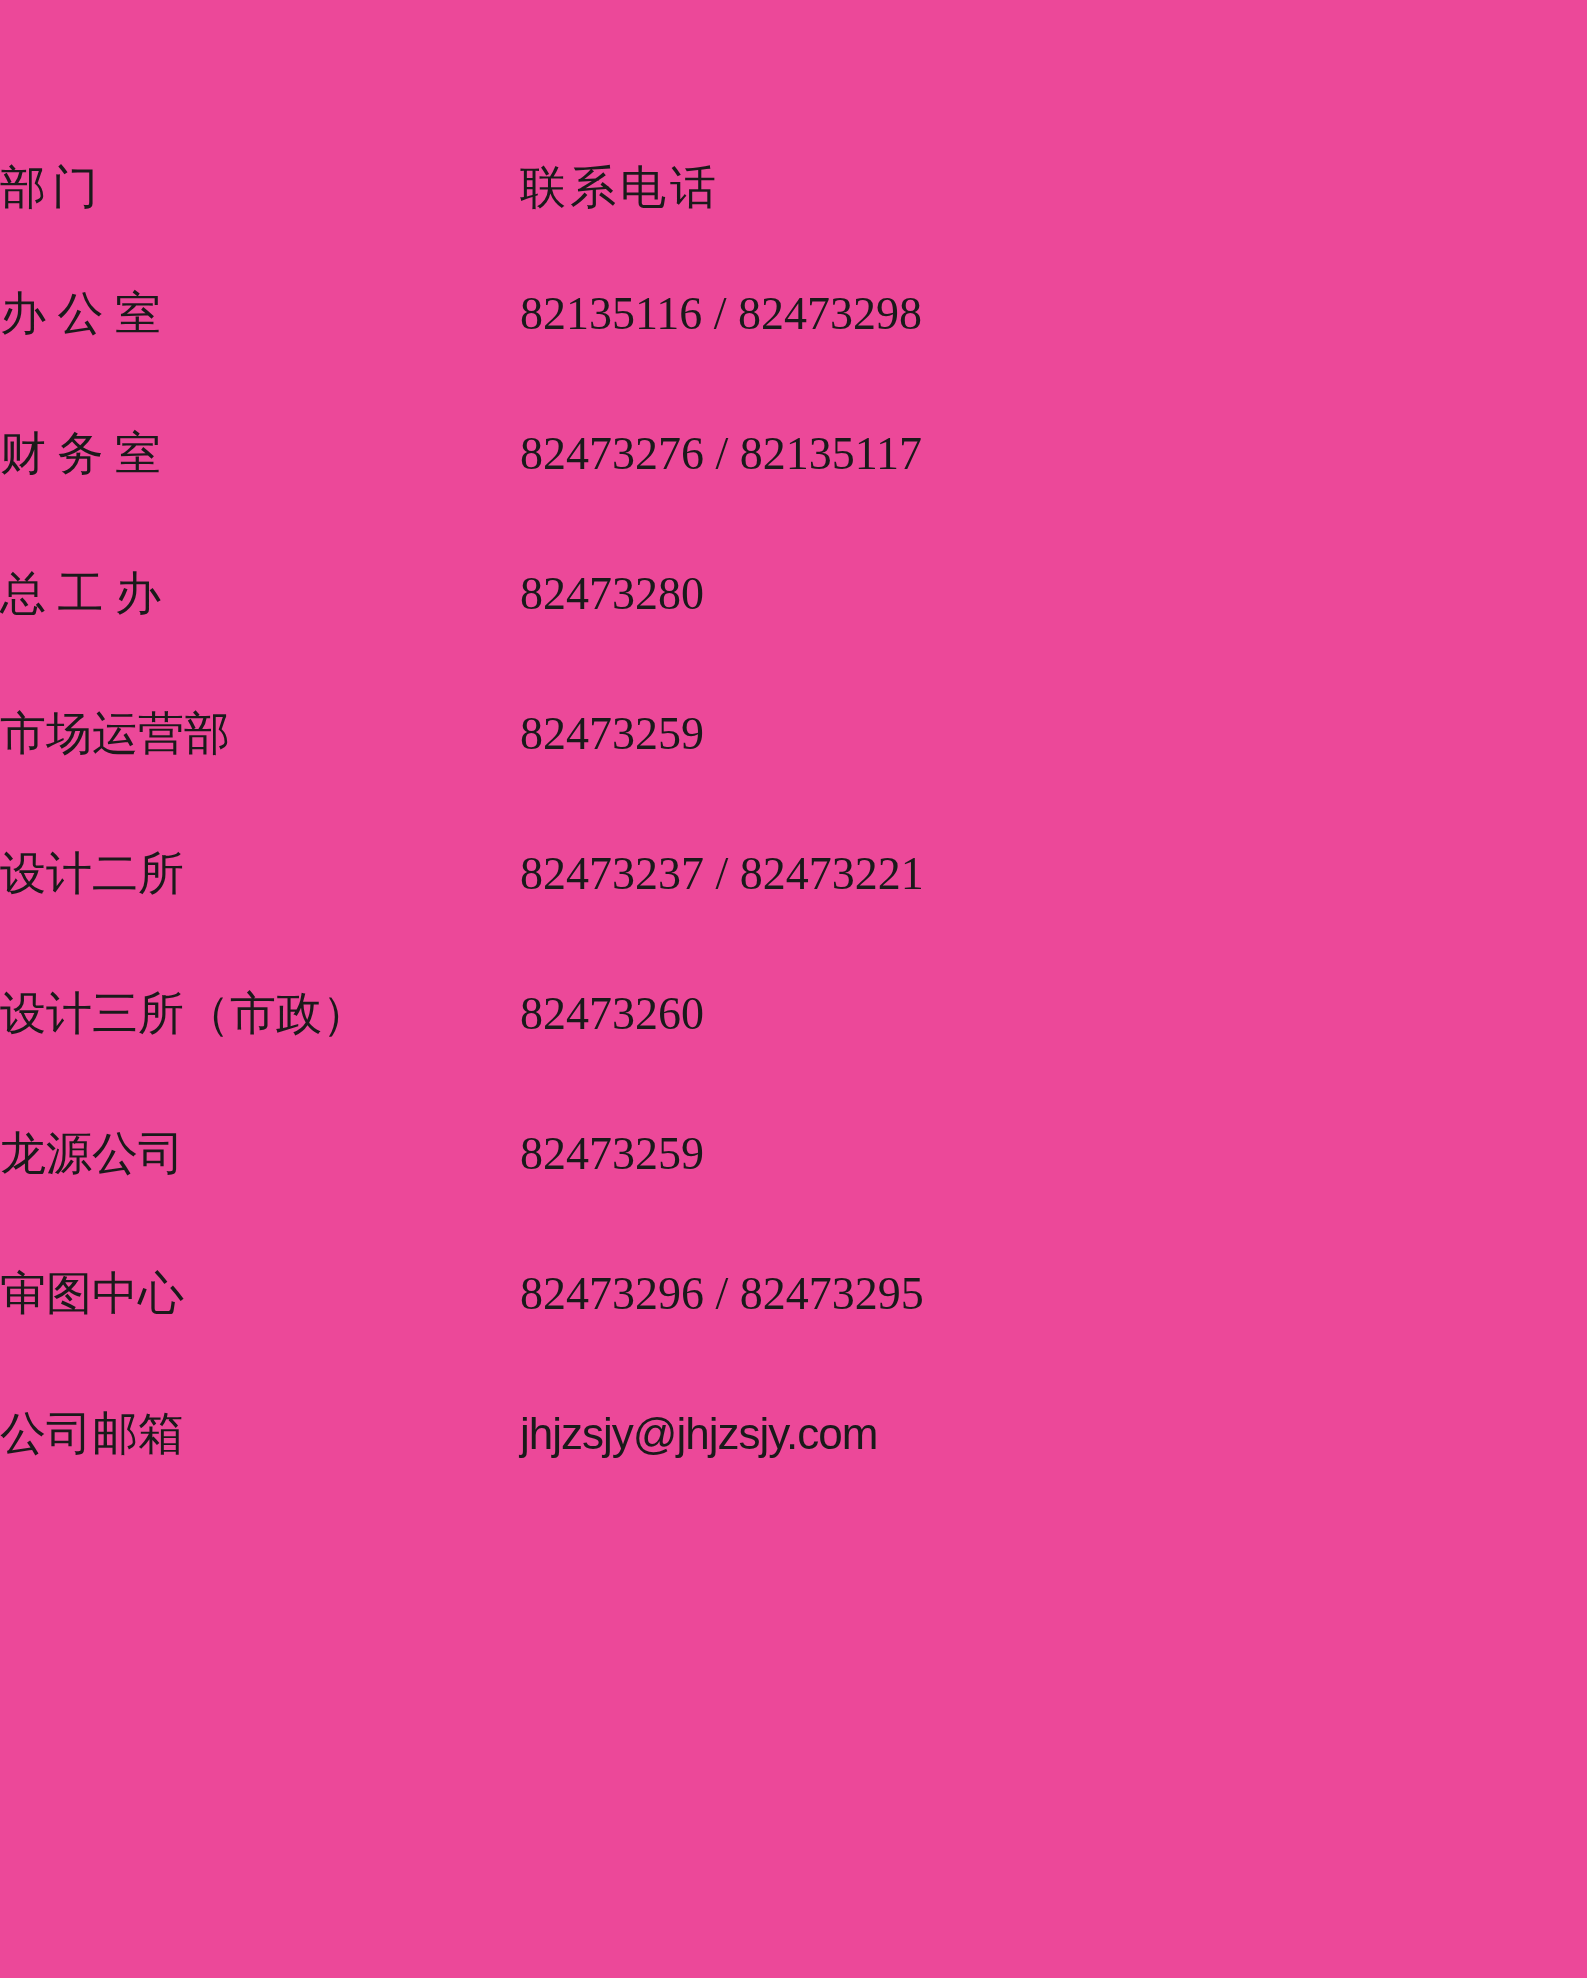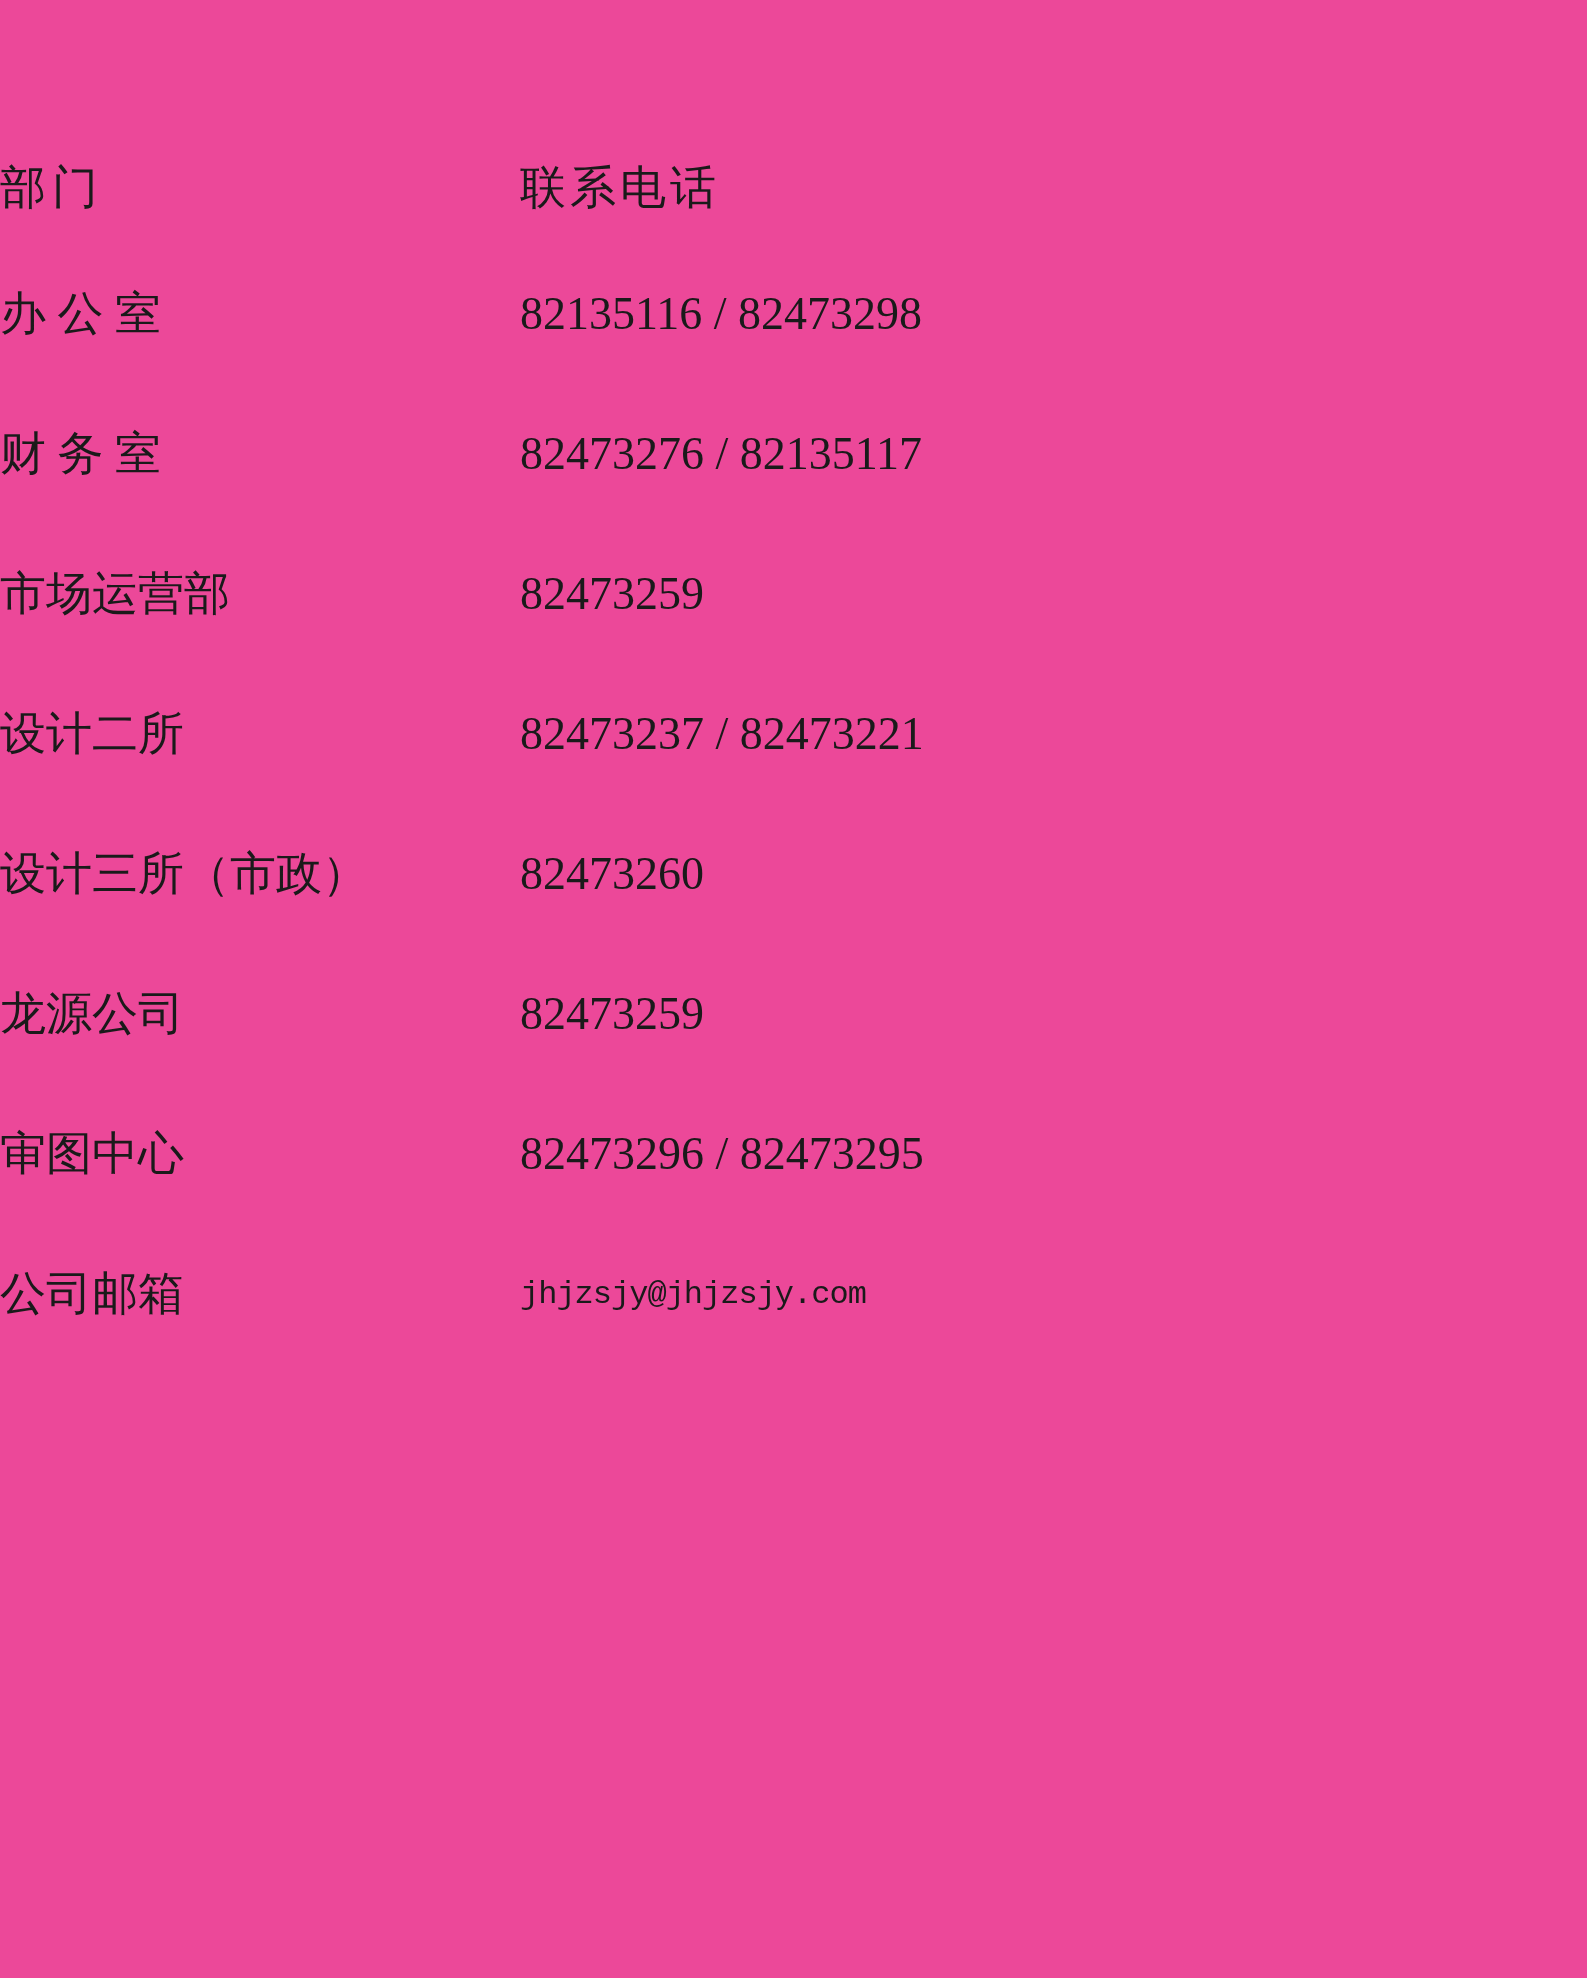--- a/index.html
+++ b/index.html
@@ -69,23 +69,23 @@
     line-height: 1.1;
     margin-left: 44px;
   }
   .phone-value {
     font-size: 46px;
     white-space: pre;
     line-height: 1.1;
     font-family: "Liberation Serif", "DejaVu Serif", serif;
   }
   .email-value {
-    font-size: 32px;
+    font-size: 44px;
     white-space: pre;
-    font-family: Liberation Mono, monospace;
+    font-family: Liberation Sans, sans-serif;
     letter-spacing: -1px;
     margin-left: 48px;
   }
 </style>
 </head>
 <body>
 
 <div class="page">
   <table class="contact-table">
     <thead>
@@ -95,20 +95,24 @@
       </tr>
     </thead>
     <tbody>
       <tr class="data-row">
         <td class="col-dept dept-name">办 公 室</td>
         <td class="col-phone phone-value">82135116 / 82473298</td>
       </tr>
       <tr class="data-row">
         <td class="col-dept dept-name">财 务 室</td>
         <td class="col-phone phone-value">82473276 / 82135117</td>
+      </tr>
+      <tr class="data-row">
+        <td class="col-dept dept-name">总 工 办</td>
+        <td class="col-phone phone-value">82473280</td>
       </tr>
       <tr class="data-row">
         <td class="col-dept dept-name">市场运营部</td>
         <td class="col-phone phone-value">82473259</td>
       </tr>
       <tr class="data-row">
         <td class="col-dept dept-name">设计二所</td>
         <td class="col-phone phone-value">82473237 / 82473221</td>
       </tr>
       <tr class="data-row">

